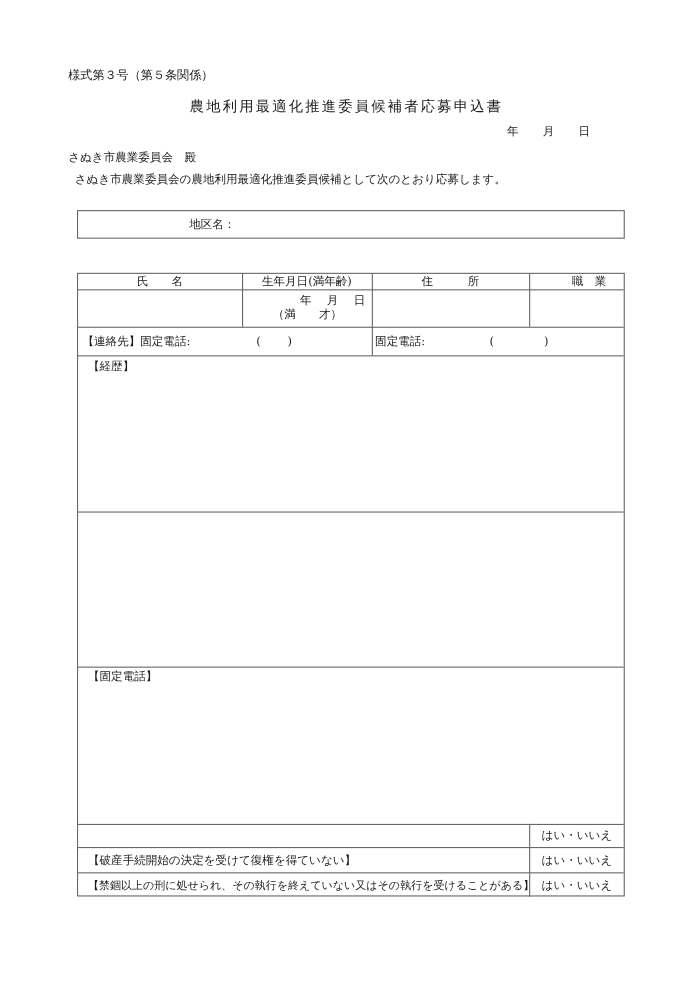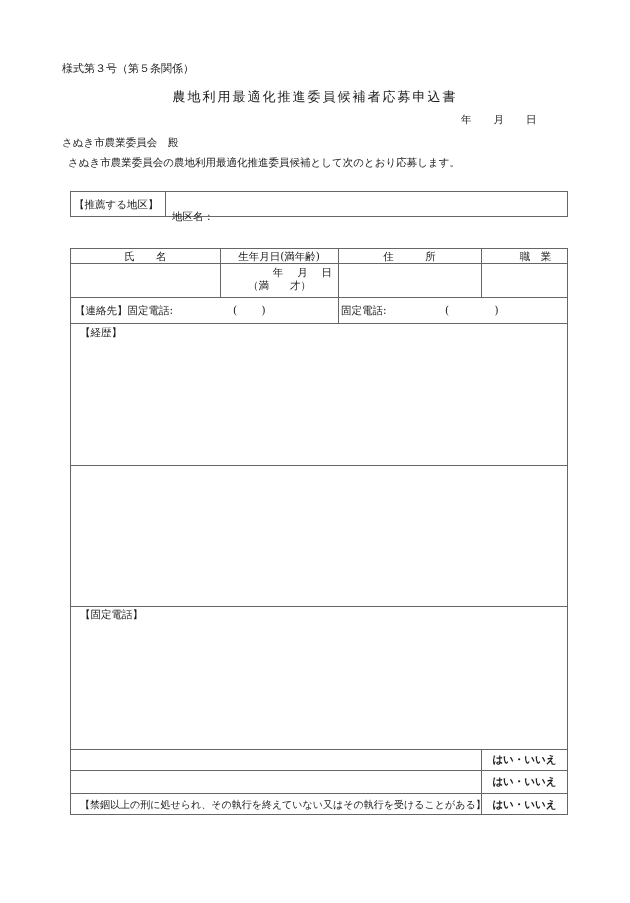--- a/index.html
+++ b/index.html
@@ -12,44 +12,43 @@
   .form-no { left: 62px; top: 61px; font-size: 11px; }
   .title { left: 0; width: 630px; top: 88px; text-align: center; font-size: 13px; letter-spacing: 2px; }
   .date { left: 461px; top: 113px; font-size: 10.5px; word-spacing: 0; }
   .date span { margin-right: 22px; }
   .addressee { left: 62px; top: 136px; font-size: 10.5px; text-align: center; }
   .intro { left: 68px; top: 156px; font-size: 10.5px; }
 
   .box { position: absolute; border: 1px solid #666; box-sizing: border-box; }
   .district { left: 70px; top: 191px; width: 498px; height: 26px; }
   .district .lbl { position: absolute; left: 0; top: 0; width: 95px; height: 24px; border-right: 1px solid #666; line-height: 24px; padding-left: 3px; box-sizing: border-box; }
-  .district .val { position: absolute; left: 101px; top: 12px; height: 24px; line-height: 24px; }
+  .district .val { position: absolute; left: 101px; top: 0; height: 24px; line-height: 24px; }
 
   .main { left: 70px; top: 248px; width: 498px; height: 567px; }
   .hline { position: absolute; left: 0; right: 0; height: 0; border-top: 1px solid #666; }
   .vline { position: absolute; width: 0; border-left: 1px solid #666; }
   .cell { position: absolute; box-sizing: border-box; }
   .center { text-align: center; }
   .hdr { top: 0; height: 14px; line-height: 14px; }
   .sec-label { left: 9px; font-size: 10.5px; }
-  .yn { text-align: center; font-weight: bold; }
+  .yn { text-align: center; }
 </style>
 </head>
 <body>
 
 <div class="abs form-no">様式第３号（第５条関係）</div>
 <div class="abs title">農地利用最適化推進委員候補者応募申込書</div>
 <div class="abs date">
   <span>年</span><span>月</span><span>日</span>
 </div>
 <div class="abs addressee">さぬき市農業委員会　殿</div>
 <div class="abs intro">さぬき市農業委員会の農地利用最適化推進委員候補として次のとおり応募します。</div>
 
 <div class="box district">
-  <div class="lbl">【推薦する地区】</div>
   <div class="val">地区名：</div>
 </div>
 
 <div class="box main">
 
   <div class="hline" style="top:14px"></div>
   <div class="hline" style="top:48px"></div>
   <div class="hline" style="top:74px"></div>
   <div class="hline" style="top:216px"></div>
   <div class="hline" style="top:357px"></div>
@@ -83,17 +82,18 @@
   <div class="cell sec-label" style="top:77px">【経歴】</div>
   <div class="cell" style="left:0; top:90px; width:496px; height:125px"></div>
 
   <div class="cell" style="left:0; top:232px; width:496px; height:124px"></div>
 
   <div class="cell sec-label" style="top:359px">【固定電話】</div>
   <div class="cell" style="left:0; top:373px; width:496px; height:126px"></div>
 
   <div class="cell yn" style="left:410px; top:504px; width:87px">はい・いいえ</div>
 
+  <div class="cell sec-label" style="top:526px">【破産手続開始の決定を受けて復権を得ていない】</div>
   <div class="cell yn" style="left:410px; top:526px; width:87px">はい・いいえ</div>
 
   <div class="cell sec-label" style="top:549px; font-size:10px;">【禁錮以上の刑に処せられ、その執行を終えていない又はその執行を受けることがある】</div>
   <div class="cell yn" style="left:410px; top:549px; width:87px">はい・いいえ</div>
 </div>
 
 </body></html>

